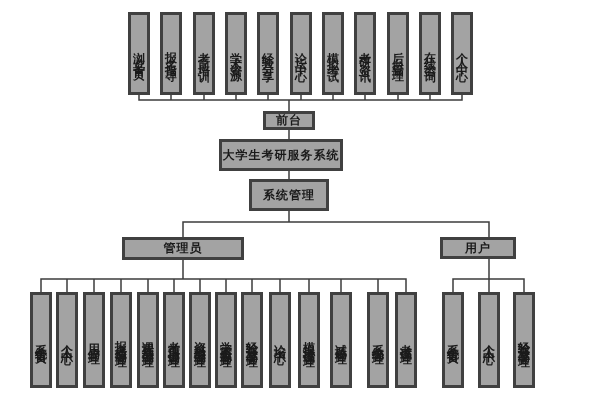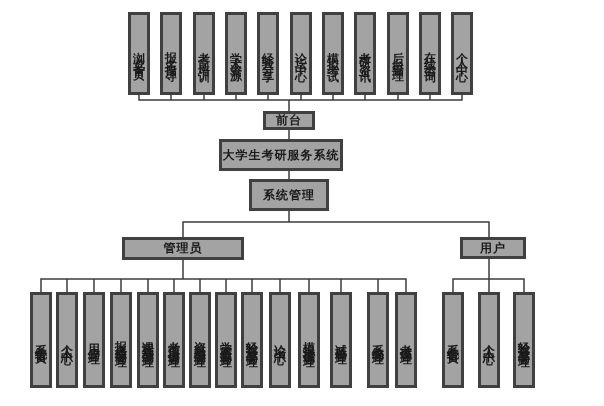--- a/index.html
+++ b/index.html
@@ -47,21 +47,21 @@
   <div class="box vbox vt" style="left:354px">考研资讯</div>
   <div class="box vbox vt" style="left:387px">后台管理</div>
   <div class="box vbox vt" style="left:419px">在线咨询</div>
   <div class="box vbox vt" style="left:451px">个人中心</div>
 
   <div class="box hbox" style="left:263px;top:111px;width:52px;height:19px">前台</div>
   <div class="box hbox" style="left:219px;top:139px;width:124px;height:32px">大学生考研服务系统</div>
   <div class="box hbox" style="left:249px;top:179px;width:80px;height:32px">系统管理</div>
 
   <div class="box hbox" style="left:122px;top:237px;width:122px;height:23px">管理员</div>
-  <div class="box hbox" style="left:460px;top:237px;width:66px;height:22px">用户</div>
+  <div class="box hbox" style="left:440px;top:237px;width:76px;height:22px">用户</div>
 
   <div class="box vbox vb" style="left:30px">系统首页</div>
   <div class="box vbox vb" style="left:56px">个人中心</div>
   <div class="box vbox vb" style="left:83px">用户管理</div>
   <div class="box vbox vb" style="left:110px">报名指导管理</div>
   <div class="box vbox vb" style="left:137px">课程类型管理</div>
   <div class="box vbox vb" style="left:163px">考前培训管理</div>
   <div class="box vbox vb" style="left:189px">资料类型管理</div>
   <div class="box vbox vb" style="left:215px">学术资源管理</div>
   <div class="box vbox vb" style="left:241px">经验分享管理</div>

